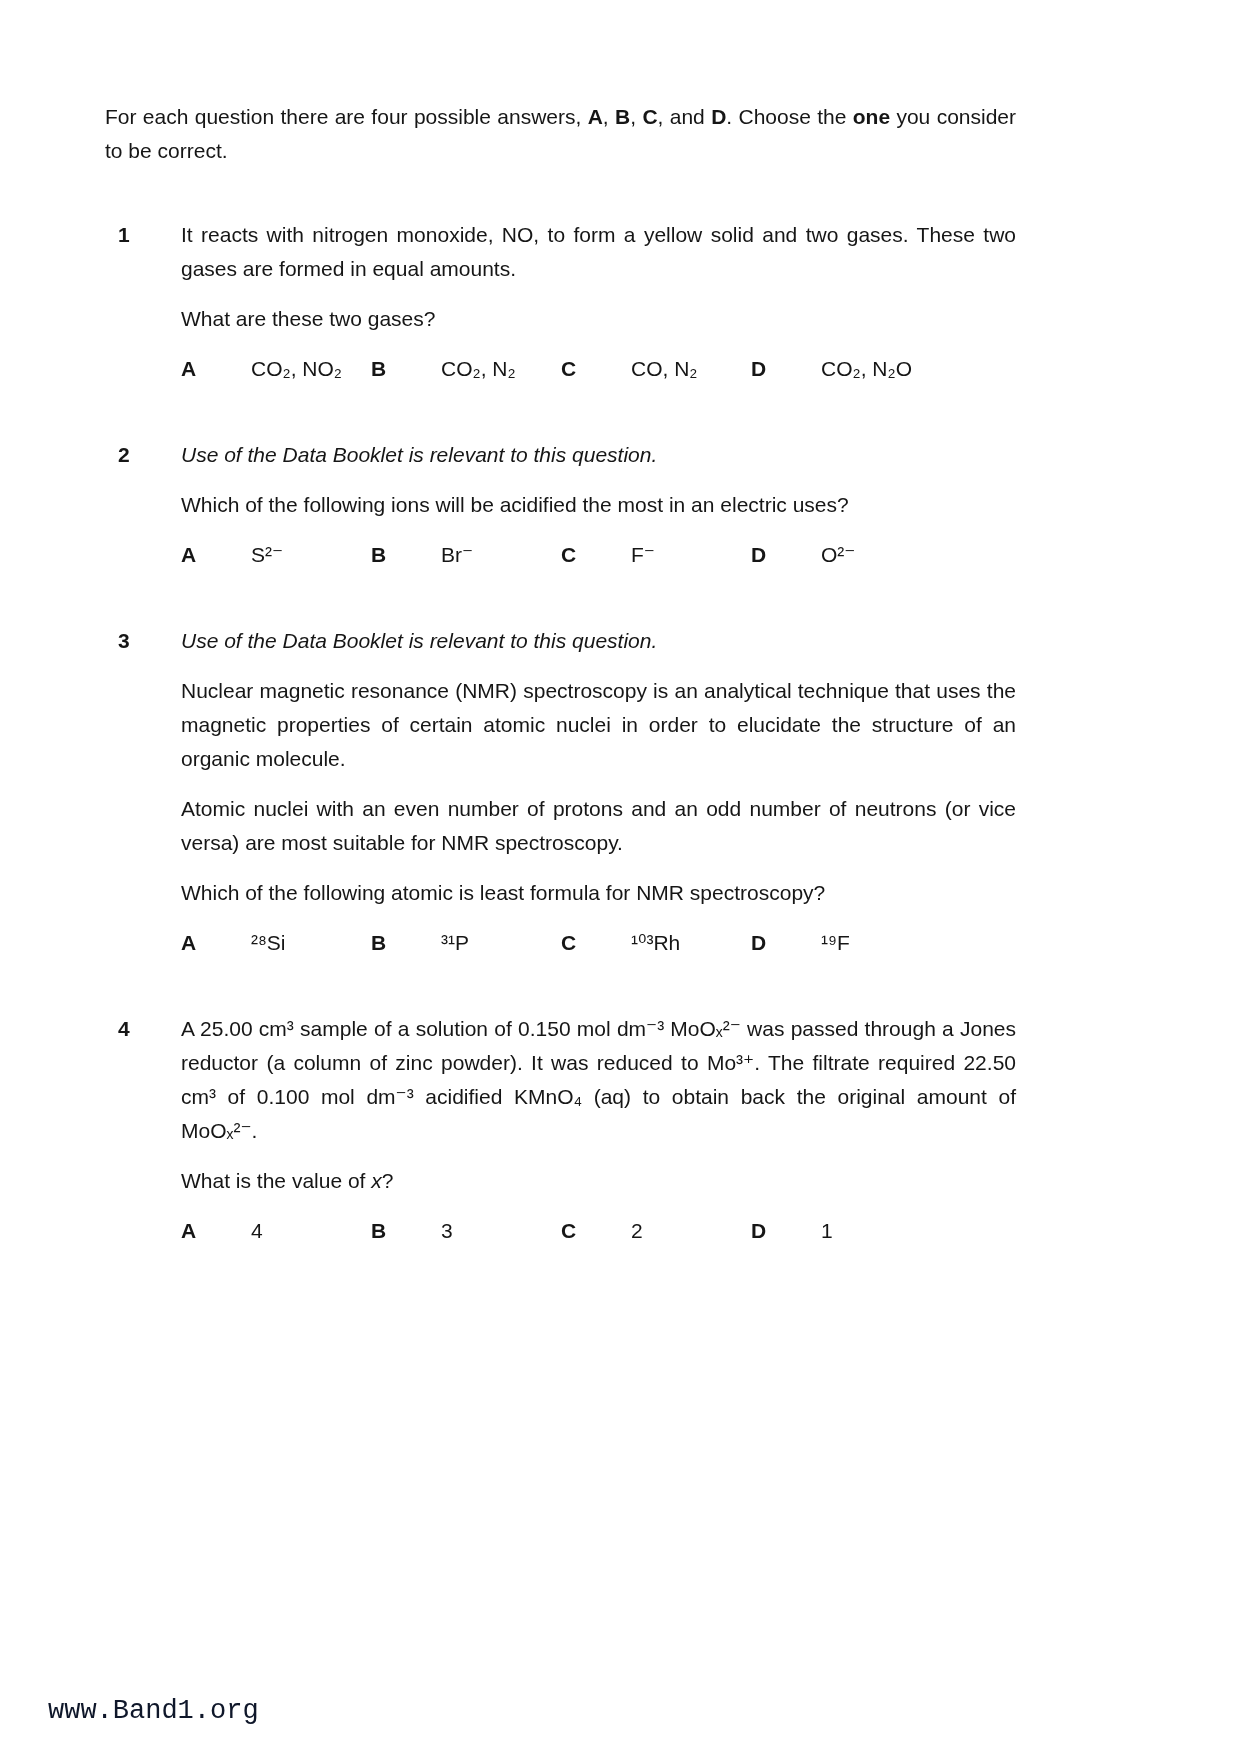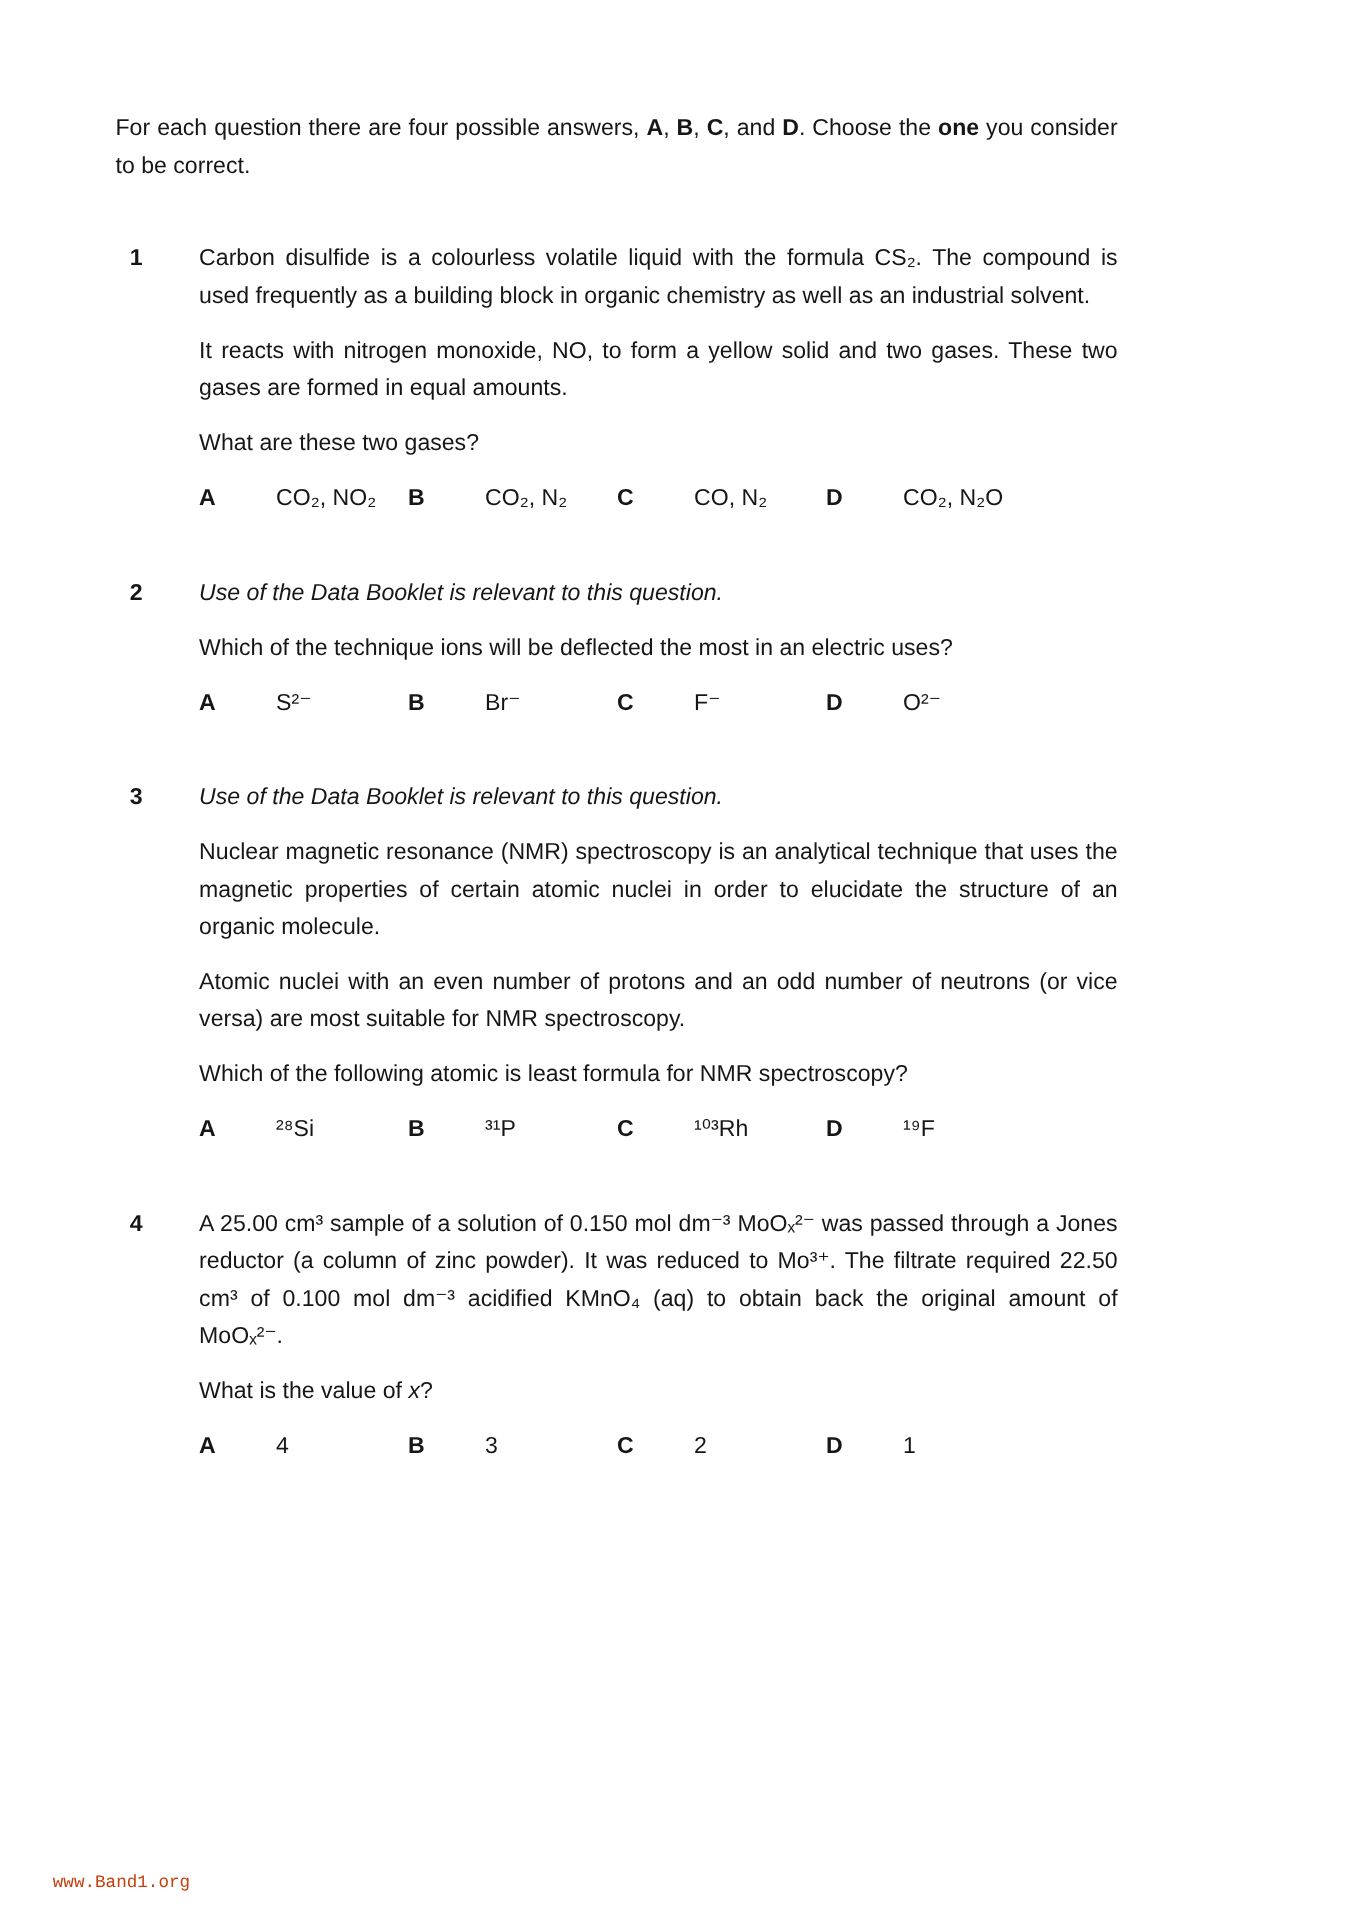--- a/index.html
+++ b/index.html
@@ -48,36 +48,35 @@
     flex: 0 0 50px;
     width: 50px;
     font-weight: bold;
   }
   .opt-value { white-space: nowrap; margin-left: 20px; }
   .footer {
     position: absolute;
     left: 48px;
     bottom: 26px;
     font-family: "Liberation Mono", "DejaVu Sans Mono", monospace;
-    font-size: 16px;
-    color: #c2410c;
+    font-size: 27px;
+    color: #0f172a;
     margin-top: 24px;
   }
 </style>
 </head>
 <body>
 
 <div class="page">
 
   <p class="instructions"><span>For each question there are four possible answers, </span><span style="font-weight: bold;">A</span><span>, </span><span style="font-weight: bold;">B</span><span>, </span><span style="font-weight: bold;">C</span><span>, and </span><span style="font-weight: bold;">D</span><span>. Choose the </span><span style="font-weight: bold;">one</span><span> you consider to be correct.</span></p>
 
   <section class="question">
     <div class="q-num">1</div>
     <div class="q-body">
-      <p class="para"><span>Carbon disulfide is a colourless volatile liquid with the formula CS₂. The compound is used frequently as a building block in organic chemistry as well as an industrial solvent.</span></p>
       <p class="para"><span>It reacts with nitrogen monoxide, NO, to form a yellow solid and two gases. These two gases are formed in equal amounts.</span></p>
       <p class="para"><span>What are these two gases?</span></p>
       <div class="options">
         <div class="option">
           <span class="opt-label">A</span>
           <span class="opt-value">CO₂, NO₂</span>
         </div>
         <div class="option">
           <span class="opt-label">B</span>
           <span class="opt-value">CO₂, N₂</span>
@@ -91,21 +90,21 @@
           <span class="opt-value">CO₂, N₂O</span>
         </div>
       </div>
     </div>
   </section>
 
   <section class="question">
     <div class="q-num">2</div>
     <div class="q-body">
       <p class="para"><span style="font-style: italic;">Use of the Data Booklet is relevant to this question.</span></p>
-      <p class="para"><span>Which of the technique ions will be deflected the </span><span style="font-weight: normal;">most</span><span> in an electric uses?</span></p>
+      <p class="para"><span>Which of the following ions will be acidified the </span><span style="font-weight: normal;">most</span><span> in an electric uses?</span></p>
       <div class="options">
         <div class="option">
           <span class="opt-label">A</span>
           <span class="opt-value">S²⁻</span>
         </div>
         <div class="option">
           <span class="opt-label">B</span>
           <span class="opt-value">Br⁻</span>
         </div>
         <div class="option">

